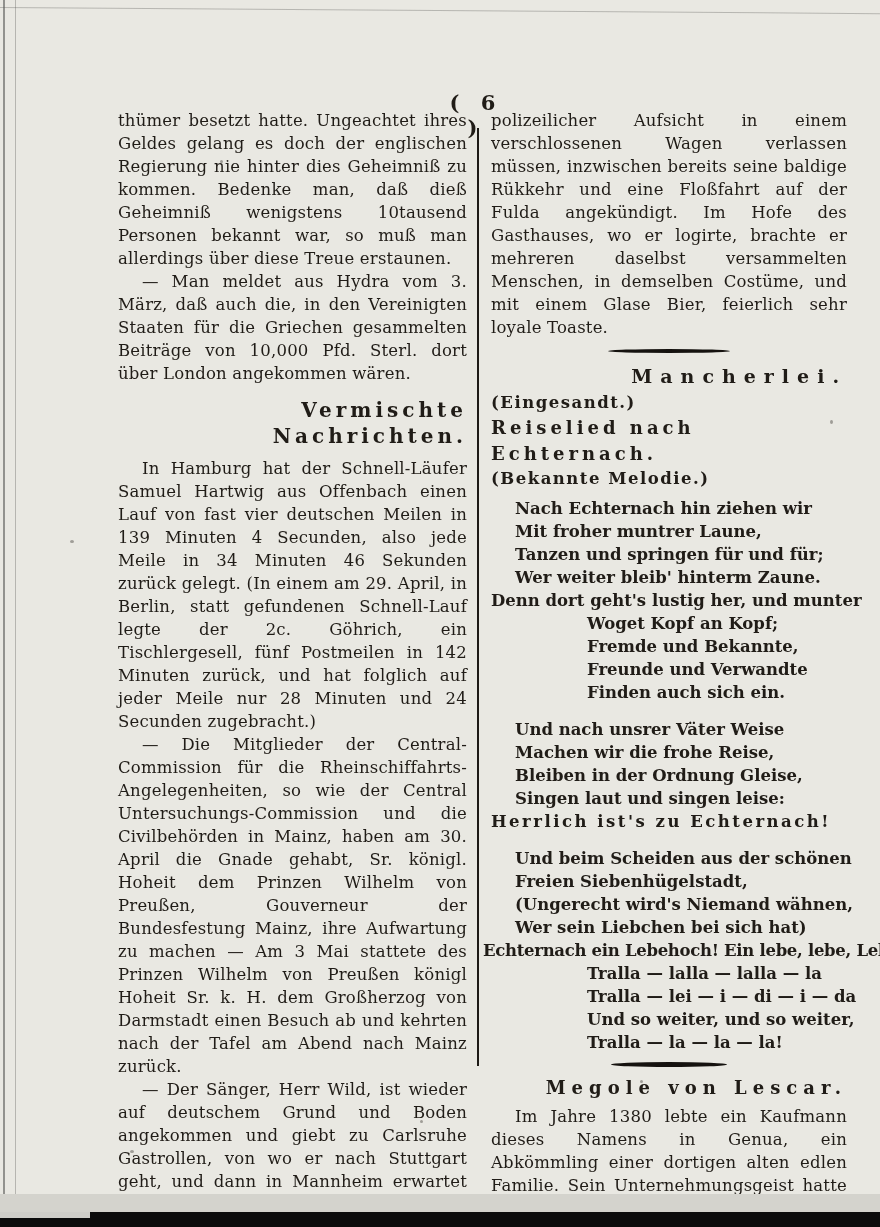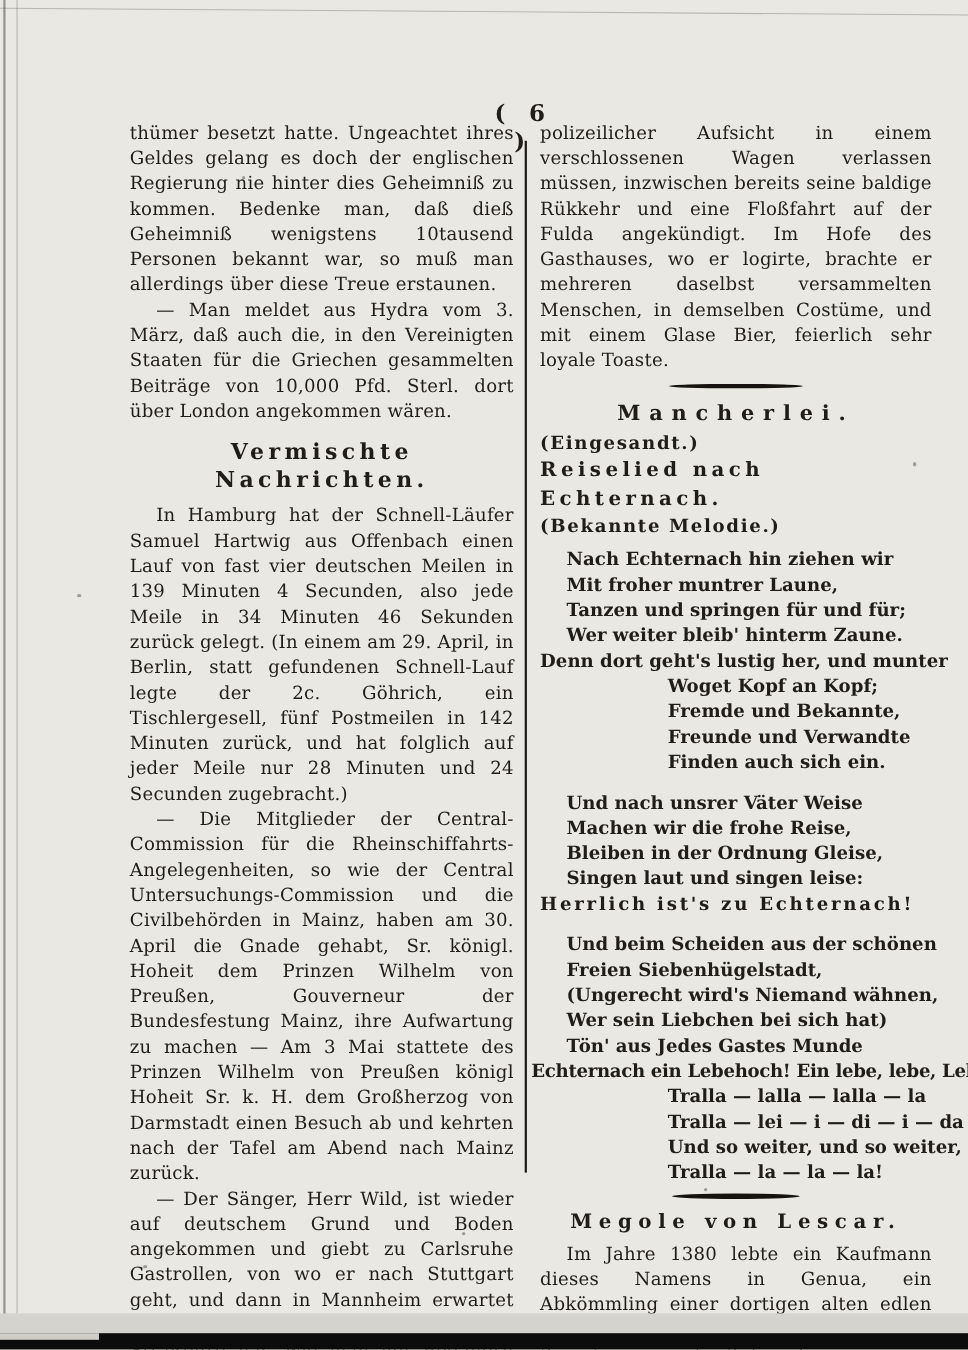--- a/index.html
+++ b/index.html
@@ -35,39 +35,39 @@
   .col-right { left:491px; width:356px; }
 
   .para {
     margin:0; text-align:justify;
     font-size:16.5px; font-weight:400; line-height:23px;
     letter-spacing:0.2px;
   }
   .para.indent { text-indent:24px; }
 
   .section-heading {
-    text-align:center; font-weight:700;
+    text-align:right; font-weight:700;
     font-size:20px; letter-spacing:4px;
     margin:12px 0 8px 0; line-height:26px;
   }
   .heading-mancherlei { font-size:19px; letter-spacing:8px; margin:10px 0 2px 0; }
   .subheading { text-align:left; font-weight:700; font-size:16.5px; line-height:24px; margin:0; letter-spacing:1.5px; }
   .heading-reiselied { font-size:18px; letter-spacing:4px; line-height:26px; }
   .heading-megole { font-size:18px; letter-spacing:6px; margin:8px 0 4px 0; }
 
   .rule-divider {
     width:122px; height:4px; background:#15120f;
     margin:10px auto 6px auto; border-radius:50%;
   }
   .rule-divider.thick { height:5px; width:116px; margin-top:8px; }
 
   .poem { margin:6px 0 0 0; padding-left:24px; font-weight:700; font-size:16.5px; }
   .poem-line { line-height:23px; white-space:nowrap; }
   .poem-line.outdent { margin-left:-24px; }
-  .poem-line.deep { margin-left:92px; }
+  .poem-line.deep { margin-left:72px; }
   .poem-line.refrain { margin-left:-24px; letter-spacing:2.5px; }
   .poem-line.wide { margin-left:-32px; letter-spacing:-0.3px; }
   .stanza-gap { height:8px; }
 </style>
 </head>
 <body>
 
 <div class="page">
 
   <div class="edge-line-left-1"></div>
@@ -122,21 +122,20 @@
       <div class="poem-line">Bleiben in der Ordnung Gleise,</div>
       <div class="poem-line">Singen laut und singen leise:</div>
       <div class="poem-line refrain">Herrlich ist's zu Echternach!</div>
     </div>
     <div class="stanza-gap"></div>
     <div class="poem">
       <div class="poem-line">Und beim Scheiden aus der schönen</div>
       <div class="poem-line">Freien Siebenhügelstadt,</div>
       <div class="poem-line">(Ungerecht wird's Niemand wähnen,</div>
       <div class="poem-line">Wer sein Liebchen bei sich hat)</div>
-      <div class="poem-line">Tön' aus Jedes Gastes Munde</div>
       <div class="poem-line wide">Echternach ein Lebehoch! Ein lebe, lebe, Lebehoch!</div>
       <div class="poem-line deep">Tralla — lalla — lalla — la</div>
       <div class="poem-line deep">Tralla — lei — i — di — i — da</div>
       <div class="poem-line deep">Und so weiter, und so weiter,</div>
       <div class="poem-line deep">Tralla — la — la — la!</div>
     </div>
 
     <div class="rule-divider thick"></div>
 
     <h2 class="section-heading heading-megole">Megole von Lescar.</h2>

